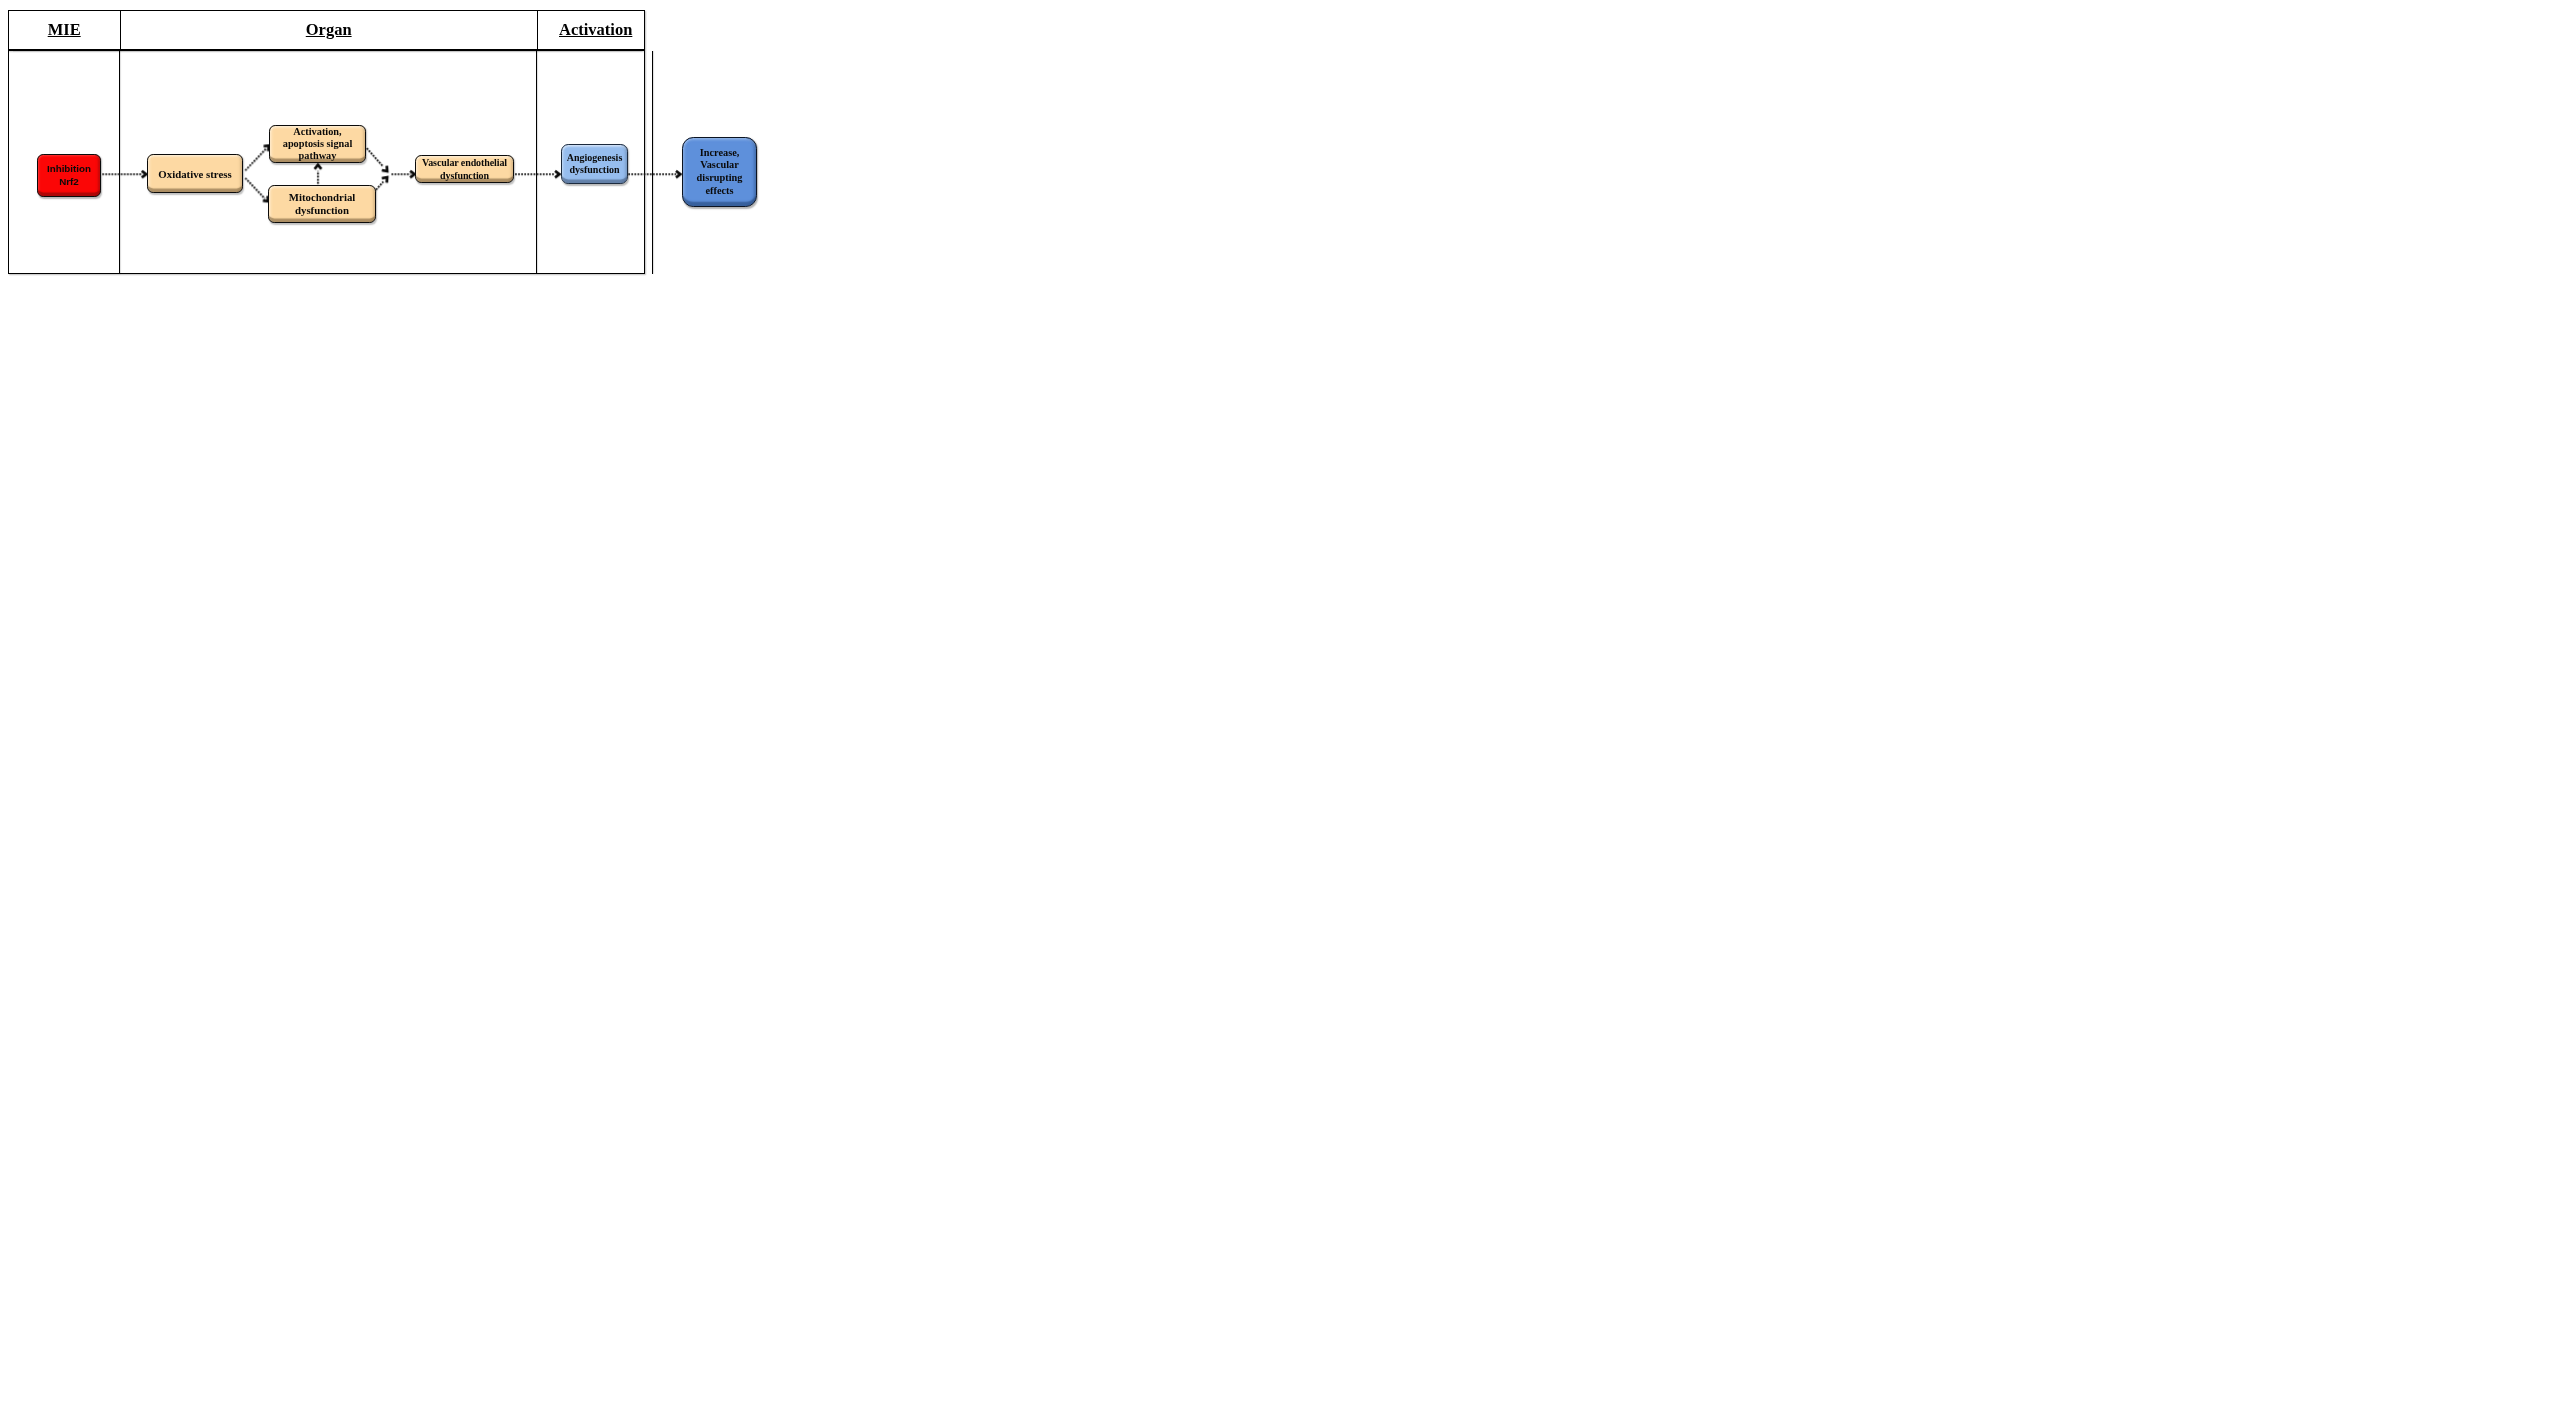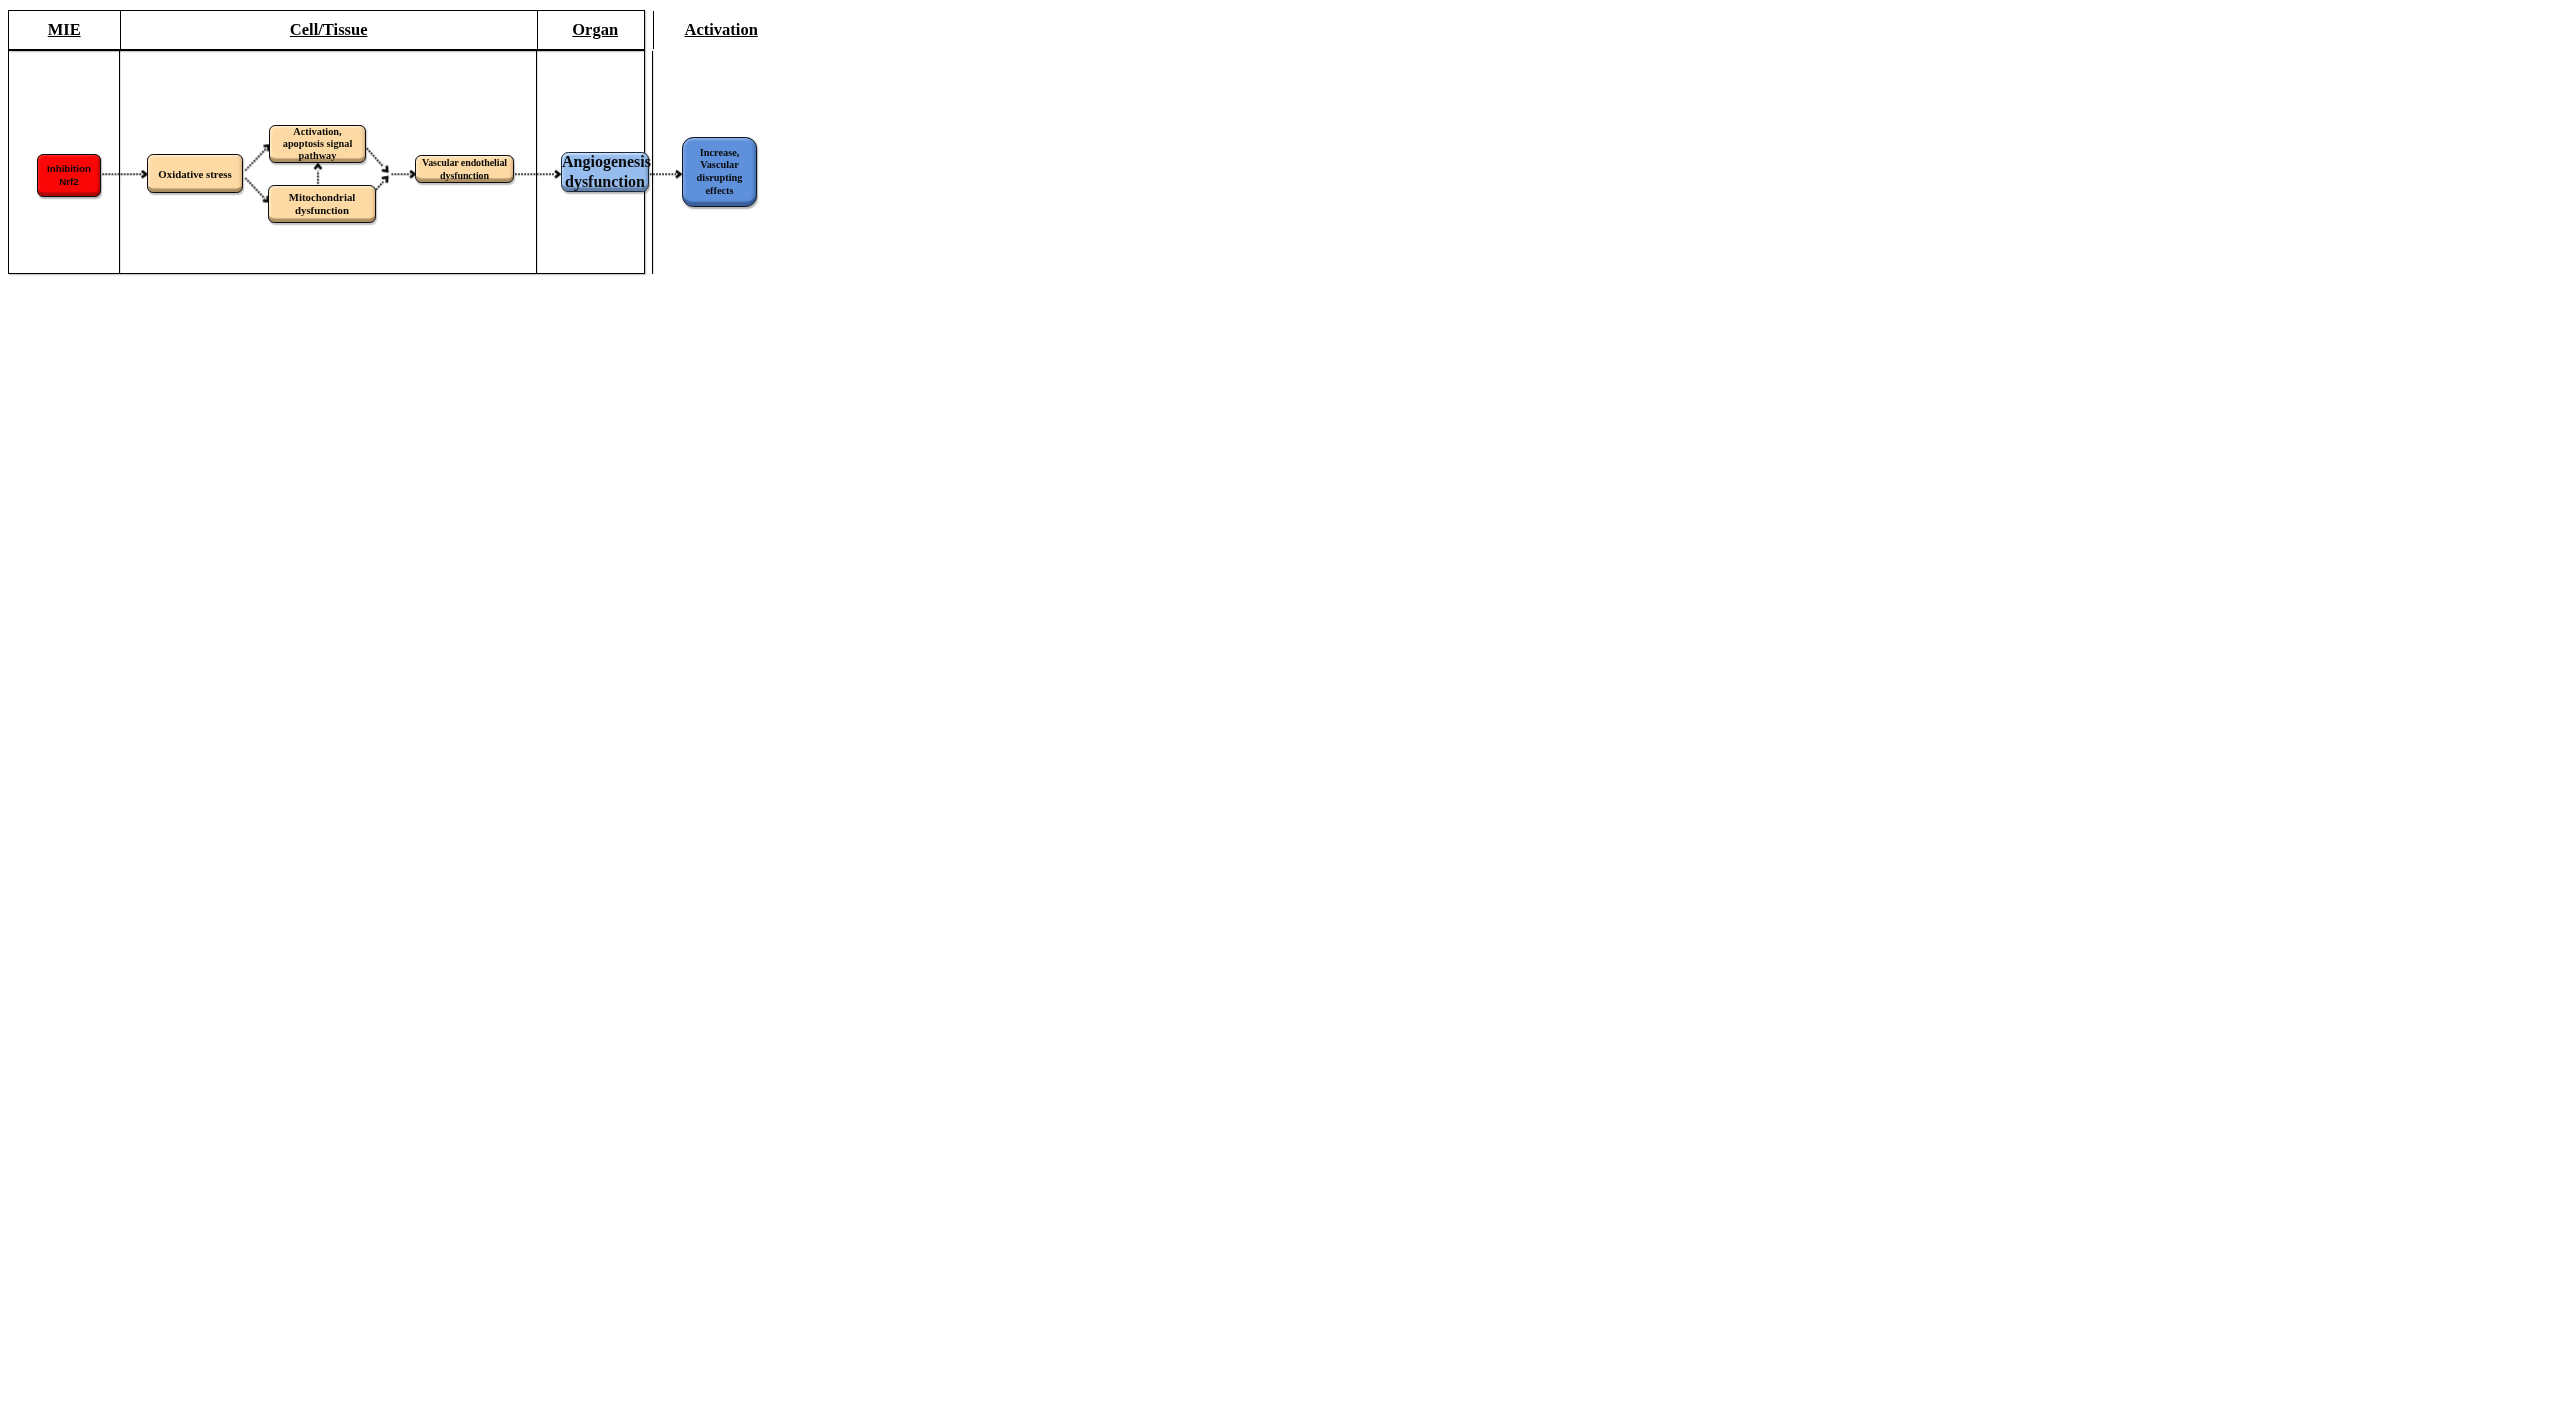--- a/index.html
+++ b/index.html
@@ -39,22 +39,22 @@
     box-shadow:1px 1.3px 1.5px rgba(0,0,0,0.25),
       inset 0 -4.6px 1px -1px rgba(125,99,62,0.62),
       inset -3.1px 0 2.6px -1.5px rgba(150,120,80,0.38),
       inset 0 2.6px 2.1px -1px rgba(255,244,224,0.9),
       inset 3.1px 0 2.6px -1.5px rgba(255,240,214,0.8);}
   .node-oxidative{left:147px;top:154px;width:96px;height:39px;font-size:10.8px;}
   .node-activation{left:269px;top:125px;width:97px;height:38px;font-size:10.3px;line-height:1.16;}
   .node-mito{left:268px;top:185px;width:108px;height:38px;font-size:10.8px;line-height:1.2;}
   .node-vascular{left:415px;top:155px;width:99px;height:28px;font-size:10px;line-height:1.3;letter-spacing:-0.1px;}
 
-  .node-lightblue{left:561px;top:152px;width:88px;height:40px;border:1.3px solid #1c2a3d;border-radius:7.2px;
-    font-size:16px;line-height:1.25;
+  .node-lightblue{left:561px;top:144px;width:67px;height:40px;border:1.3px solid #1c2a3d;border-radius:7.2px;
+    font-size:10px;line-height:1.25;
     box-shadow:1px 1.3px 1.5px rgba(0,0,0,0.28),
       inset 0 -4.6px 1px -1px rgba(70,95,130,0.65),
       inset -3.1px 0 2.6px -1.5px rgba(70,95,130,0.4),
       inset 0 2.6px 2.1px -1px rgba(235,244,255,0.8),
       inset 2.6px 0 2.6px -1.5px rgba(225,238,252,0.6);}
 
   .node-blue{left:682px;top:137px;width:75px;height:70px;border:1.3px solid #0c1422;border-radius:11.3px;
     font-size:10.3px;line-height:1.23;
     box-shadow:1px 1.3px 1.5px rgba(0,0,0,0.3),
       inset 0 -5.2px 1.5px -1px rgba(35,70,125,0.65),
@@ -69,21 +69,20 @@
   .edges-layer{filter:drop-shadow(0.6px 1.4px 0.7px rgba(90,90,90,0.45));}
 </style>
 </head>
 <body>
 
 <div id="stage">
 
   <div class="aop-table">
     <div class="header-row">
       <div class="header-cell">MIE</div>
-      <div class="header-cell">Cell/Tissue</div>
       <div class="header-cell">Organ</div>
       <div class="header-cell">Activation</div>
     </div>
     <div class="body-row">
       <div class="v-divider d1"></div>
       <div class="v-divider d2"></div>
       <div class="v-divider d3"></div>
     </div>
   </div>
 

